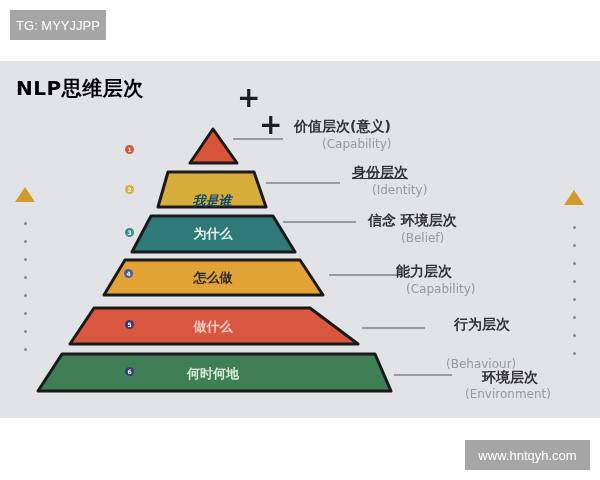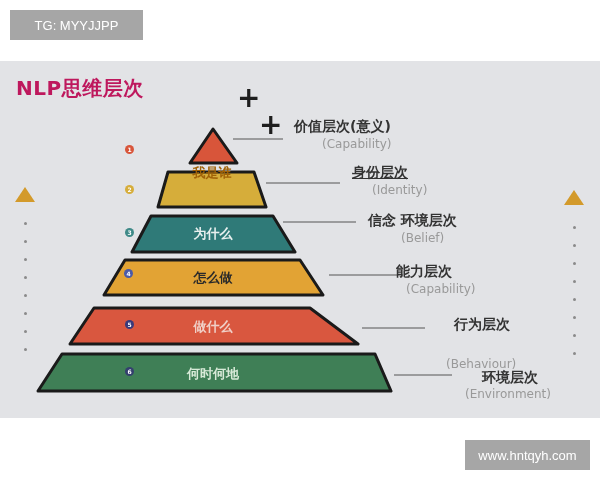--- a/index.html
+++ b/index.html
@@ -1,21 +1,21 @@
 <!DOCTYPE html>
 <html><head>
   <meta charset="utf-8">
   <style>
     html,body{margin:0;padding:0;}
     body{width:600px;height:480px;background:#ffffff;position:relative;overflow:hidden;font-family:"DejaVu Sans",sans-serif;}
     .wm{position:absolute;background:#a6a6a6;color:#ffffff;font-family:"Liberation Sans",sans-serif;font-size:13px;display:flex;align-items:center;justify-content:center;}
-    .wm-top{left:10px;top:10px;width:133px;height:30px;}
+    .wm-top{left:10px;top:10px;width:96px;height:30px;}
     .wm-bot{left:465px;top:440px;width:125px;height:30px;}
     .panel{position:absolute;left:0;top:61px;width:600px;height:357px;background:#e2e3e6;}
-    .title{position:absolute;left:16px;top:75px;font-size:20px;font-weight:bold;color:#be185d;letter-spacing:0.5px;}
+    .title{position:absolute;left:16px;top:75px;font-size:20px;font-weight:bold;color:#000000;letter-spacing:0.5px;}
     .plus{position:absolute;font-size:28px;font-weight:bold;color:#1e1e1e;line-height:1;}
     svg.pyr{position:absolute;left:0;top:0;}
     .lvl-name{position:absolute;font-size:14px;font-weight:bold;color:#333;white-space:nowrap;}
     .lvl-en{position:absolute;font-size:12px;color:#999;white-space:nowrap;font-family:"DejaVu Sans",sans-serif;}
     .band-label{position:absolute;font-size:13px;font-weight:bold;white-space:nowrap;transform:translateX(-50%);}
     .num{position:absolute;width:9px;height:9px;border-radius:50%;font-size:6px;color:#fff;display:flex;align-items:center;justify-content:center;font-weight:bold;}
     .side-tri{position:absolute;width:0;height:0;border-left:10px solid transparent;border-right:10px solid transparent;border-bottom:15px solid #d39a2b;}
     .dot{position:absolute;width:3px;height:3px;border-radius:50%;background:#8a8a8a;}
   </style>
 </head>
@@ -43,21 +43,21 @@
   <g stroke="#1a1a1a" stroke-width="3" stroke-linejoin="round">
     <polygon points="213,129 190,163 237,163" fill="#d8553a"></polygon>
     <polygon points="168,172 254,172 266,207 158,207" fill="#d6ad3a"></polygon>
     <polygon points="151,216 273,216 295,252 132,252" fill="#2f7a78"></polygon>
     <polygon points="125,260 300,260 323,295 104,295" fill="#e2a334"></polygon>
     <polygon points="94,308 310,308 358,344 70,344" fill="#d9573f"></polygon>
     <polygon points="62,354 375,354 391,391 38,391" fill="#3f7f56"></polygon>
   </g>
 </svg>
 
-<div class="band-label" style="left:212px;top:164px;color:#a16207;">我是谁</div>
+<div class="band-label" style="left:212px;top:192px;color:#0c4a6e;font-style:italic;">我是谁</div>
 <div class="band-label" style="left:213px;top:225px;color:#e8f0ef;">为什么</div>
 <div class="band-label" style="left:213px;top:269px;color:#2a2a2a;">怎么做</div>
 <div class="band-label" style="left:213px;top:318px;color:#f0d0c8;">做什么</div>
 <div class="band-label" style="left:213px;top:365px;color:#d8ead8;">何时何地</div>
 
 <div class="num" style="left:125px;top:145px;background:#d8553a;">1</div>
 <div class="num" style="left:125px;top:185px;background:#d6ad3a;">2</div>
 <div class="num" style="left:125px;top:228px;background:#3f8a88;">3</div>
 <div class="num" style="left:124px;top:269px;background:#4a5aa8;">4</div>
 <div class="num" style="left:125px;top:320px;background:#3a3a7a;">5</div>

